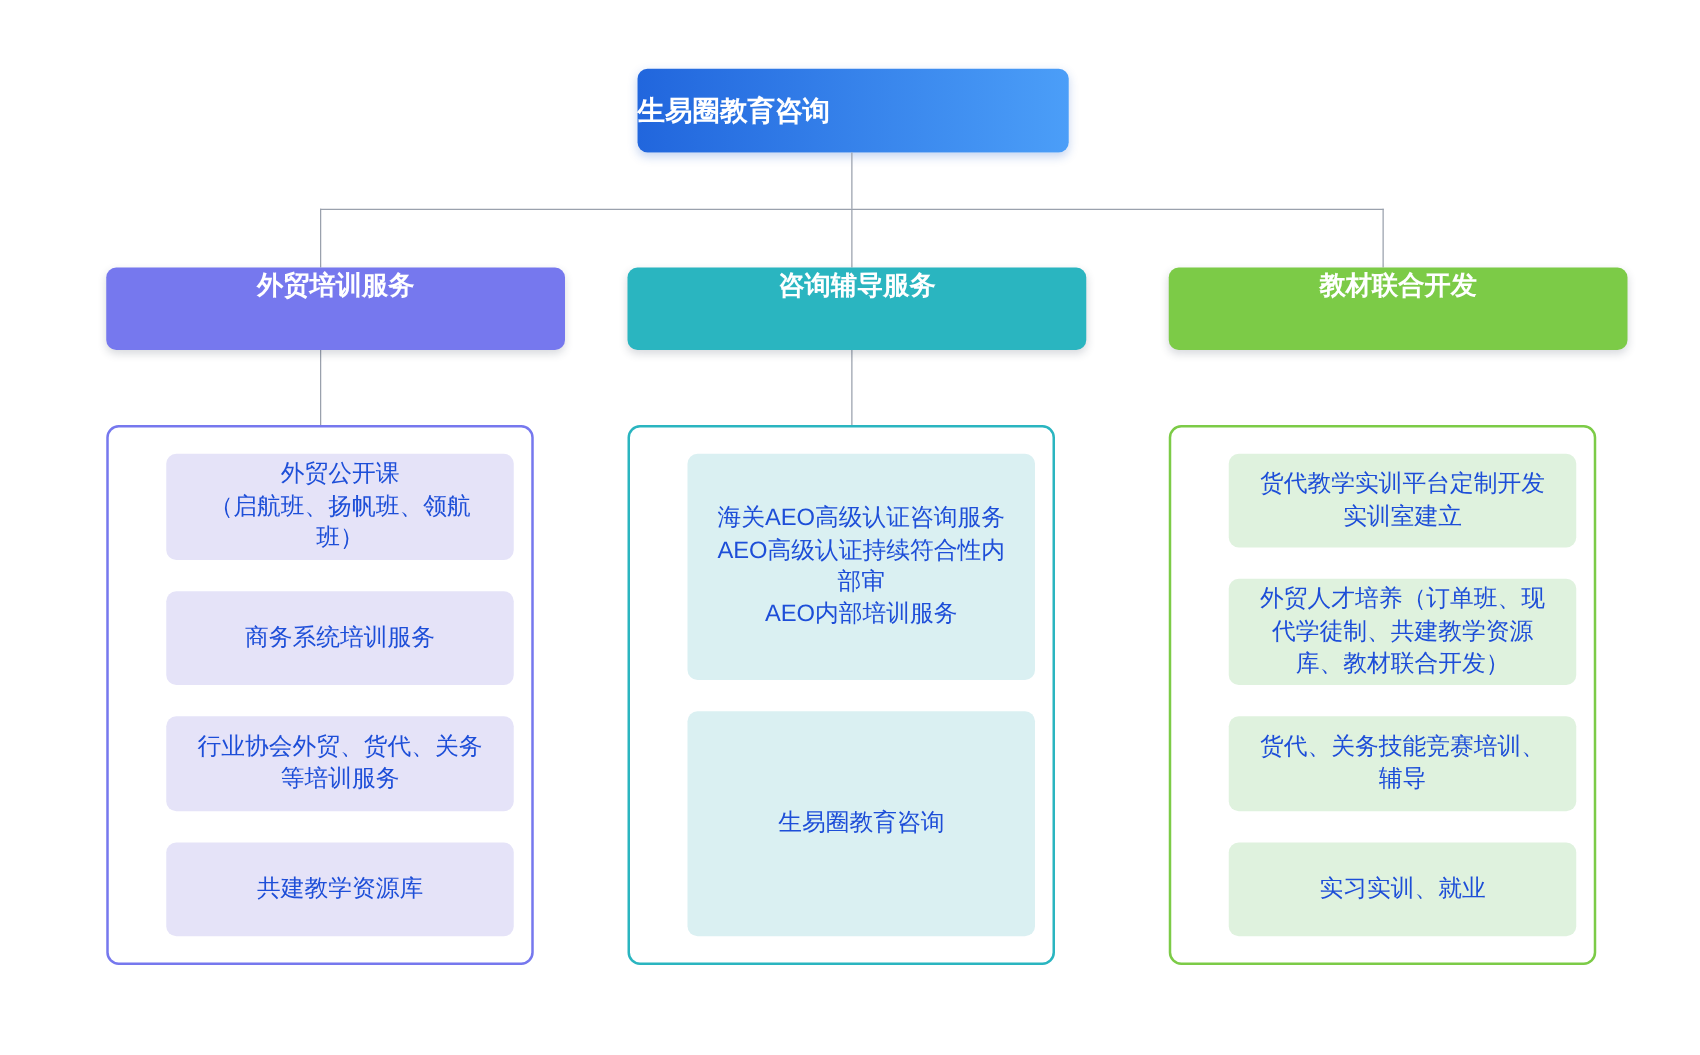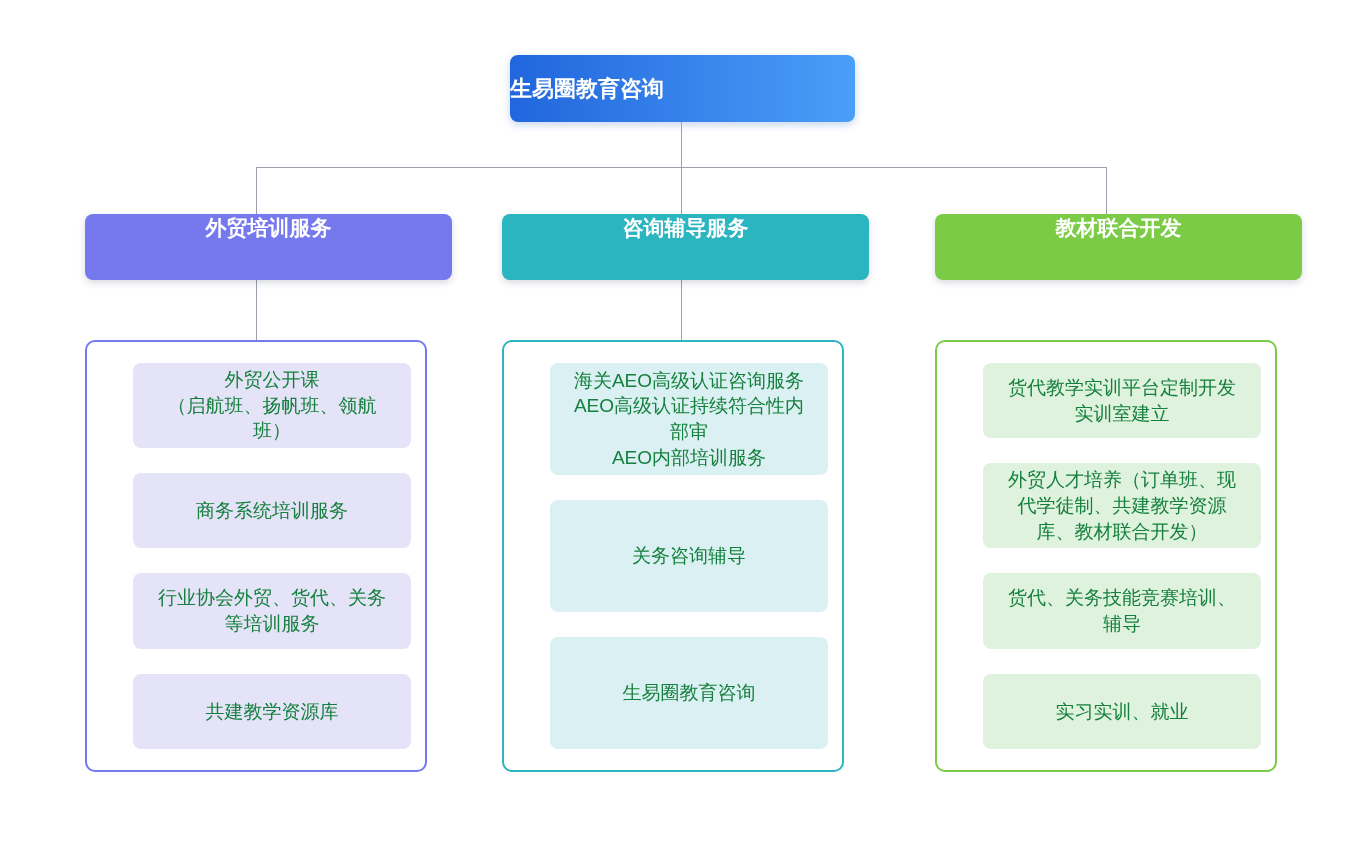--- a/index.html
+++ b/index.html
@@ -52,21 +52,21 @@
     border-radius: 10px;
     padding: 21px 14px;
     display: flex; flex-direction: column; gap: 25px;
   }
   .service-item {
     flex: 1;
     background: var(--item-bg);
     border-radius: 8px;
     display: flex; align-items: center; justify-content: center;
     text-align: center;
-    color: #15803d;
+    color: #1d4ed8;
     font-size: 19px;
     line-height: 1.35;
     padding: 4px 20px;
     white-space: pre-line;
     margin-left: 32px;
   }
 </style>
 </head>
 <body>
 
@@ -98,21 +98,20 @@
   </div>
 
   <div class="branch" style="left: 484px; padding-left: 18px; --accent: #2ab5c0; --item-bg: #daf0f2;">
     <div class="branch-header">
       <span>咨询辅导服务</span>
     </div>
     <div class="branch-panel">
       <div class="service-item">海关AEO高级认证咨询服务
 AEO高级认证持续符合性内部审
 AEO内部培训服务</div>
-      <div class="service-item">关务咨询辅导</div>
       <div class="service-item">生易圈教育咨询</div>
     </div>
   </div>
 
   <div class="branch" style="left: 935px; --accent: #7ccb47; --item-bg: #dff2de;">
     <div class="branch-header">
       <span>教材联合开发</span>
     </div>
     <div class="branch-panel">
       <div class="service-item">货代教学实训平台定制开发

